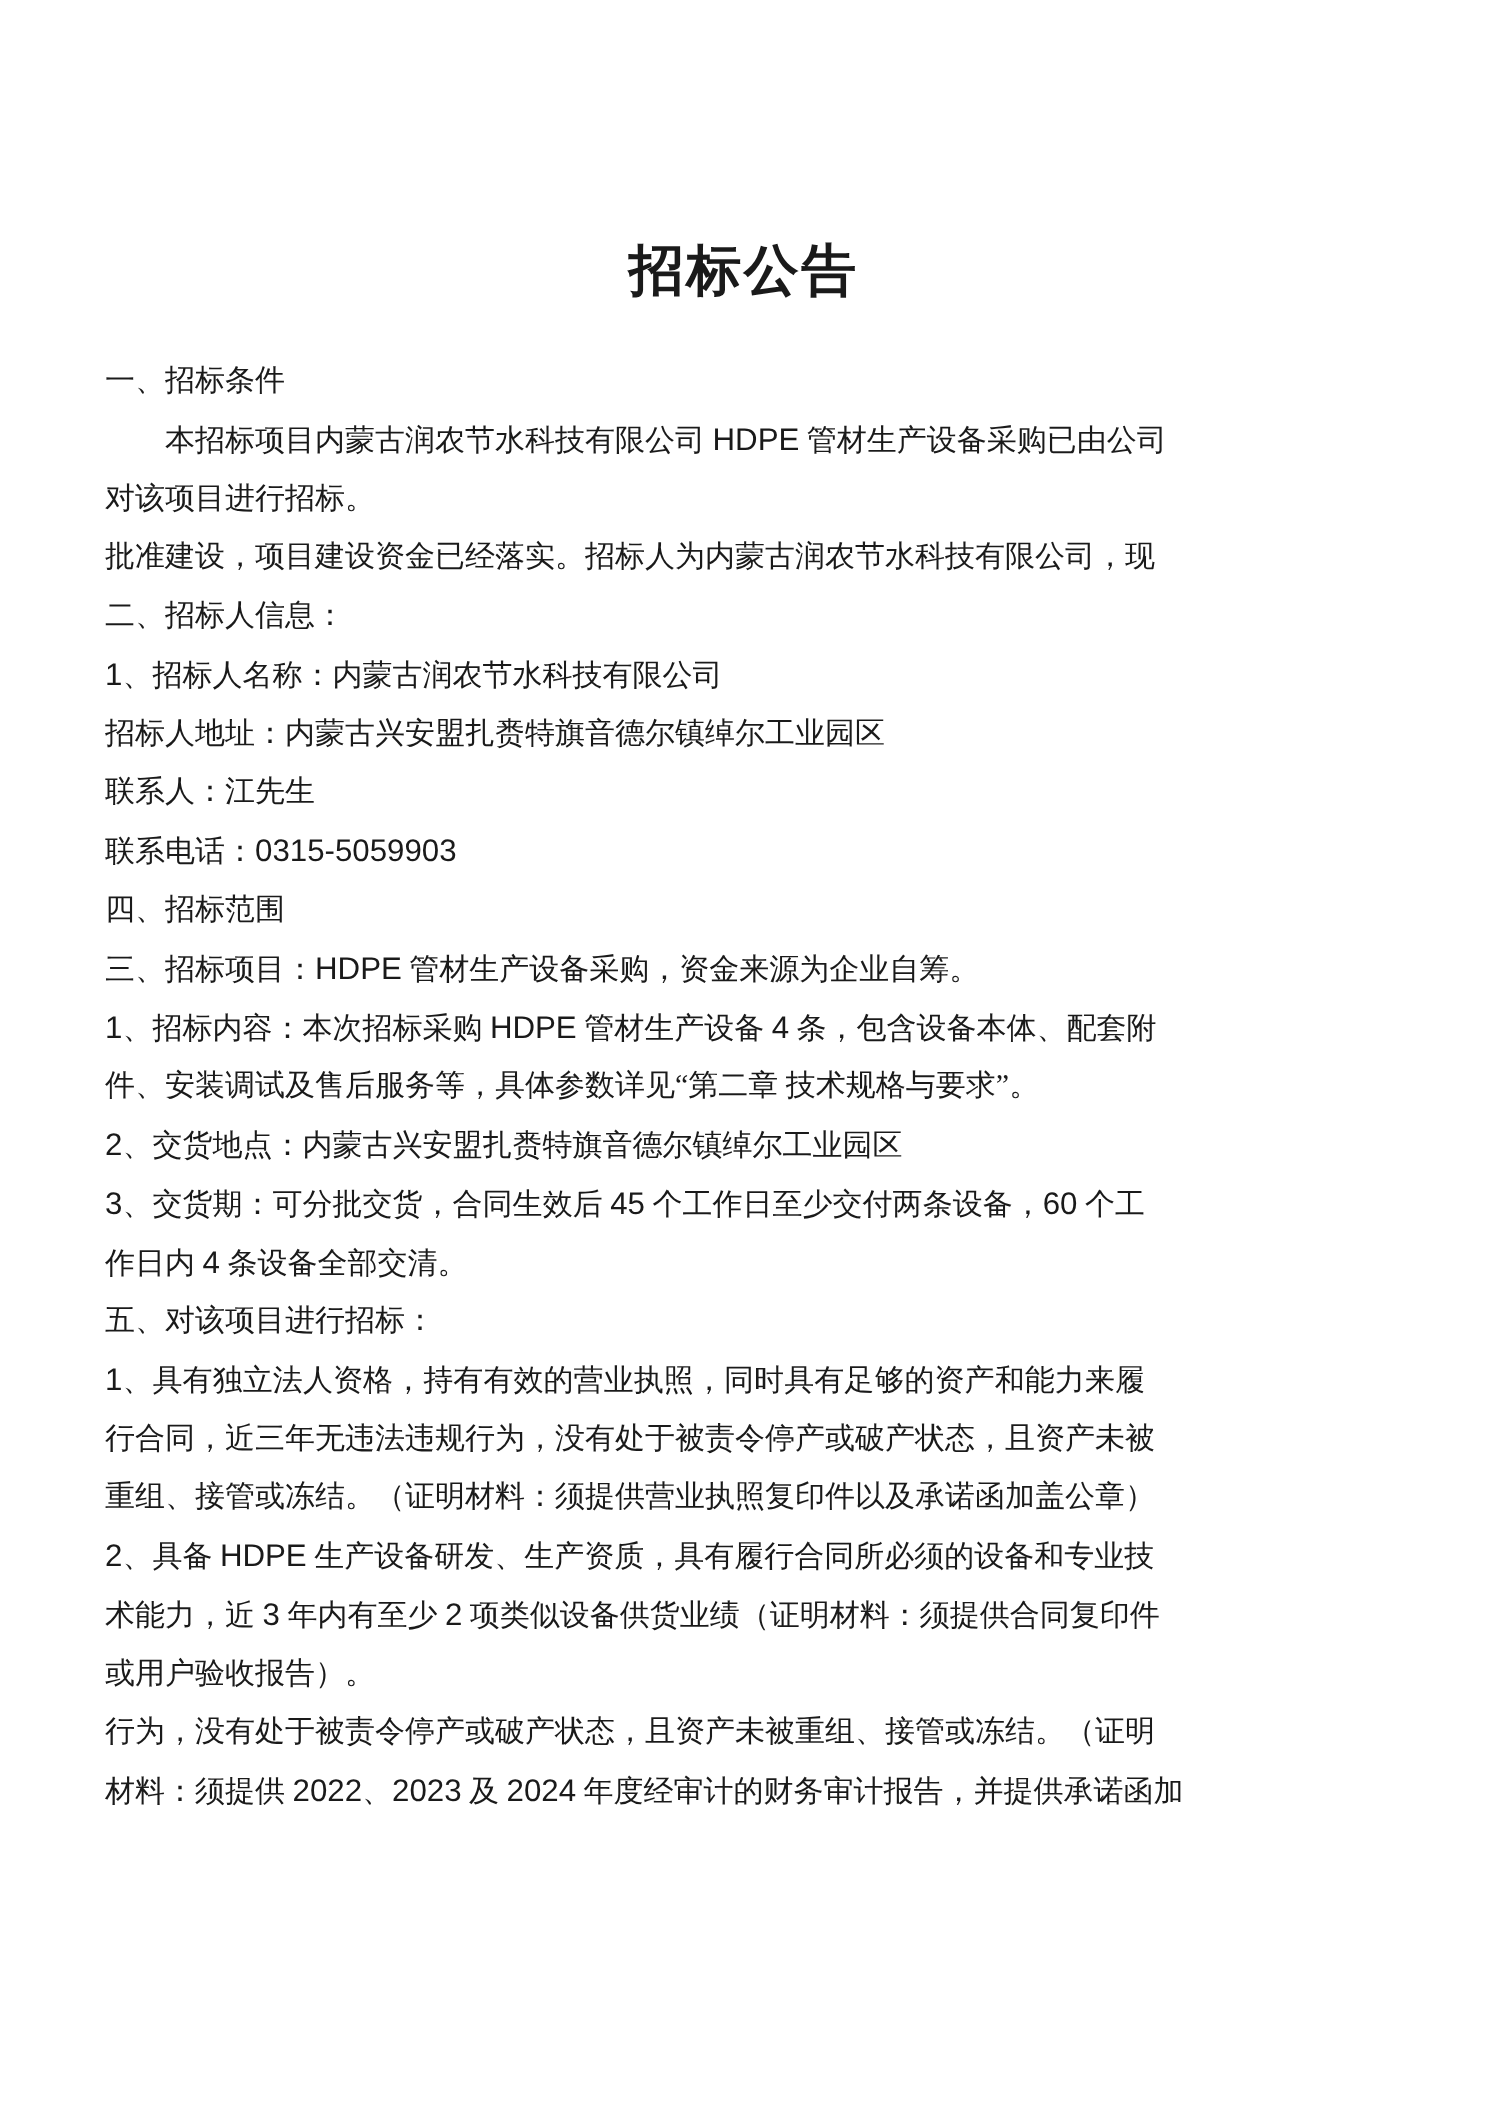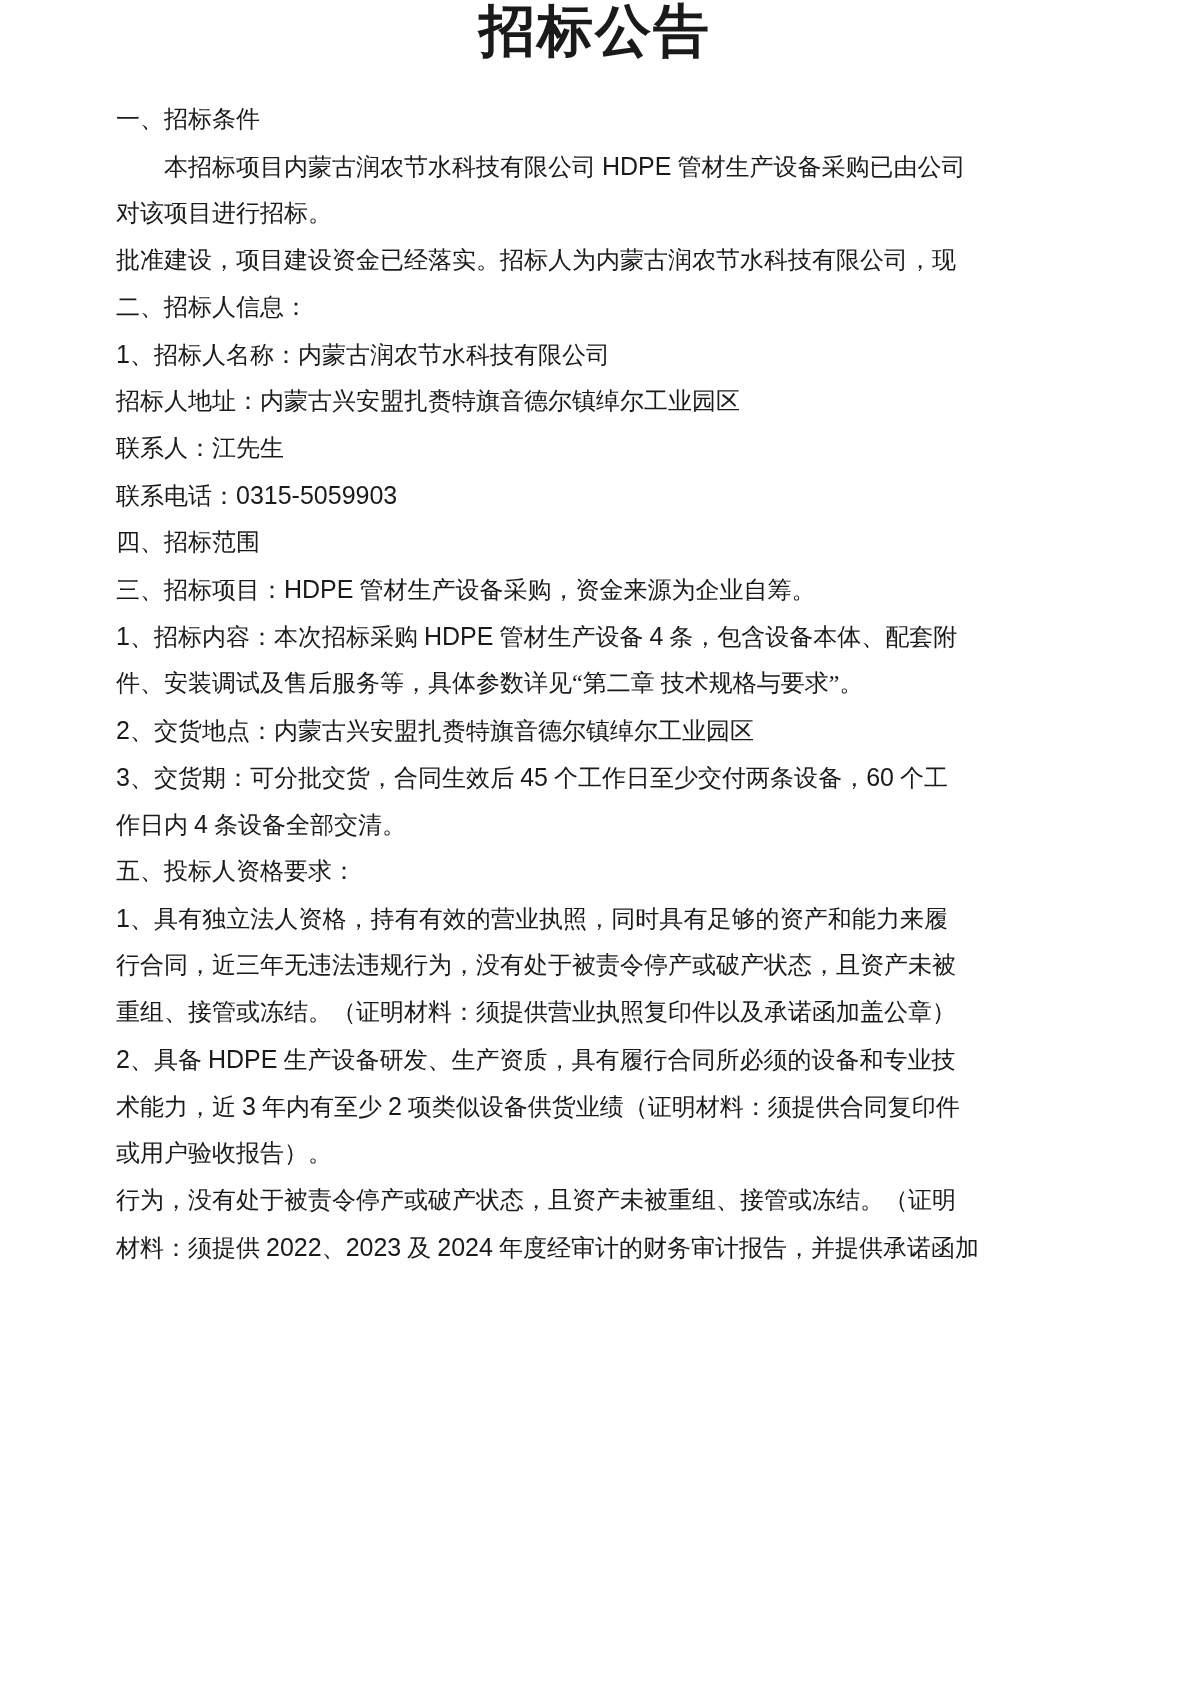--- a/index.html
+++ b/index.html
@@ -15,30 +15,31 @@
     position: relative;
     width: 1190px;
     height: 1683px;
     background: var(--page-color);
     overflow: hidden;
     color: var(--text-color);
     font-family: "Liberation Serif", "DejaVu Serif", serif;
   }
   .doc-title {
     margin: 0;
+    padding-top: 186px;
     width: 1190px;
     text-align: center;
-    font-size: 56px;
+    font-size: 44px;
     line-height: 62px;
     font-weight: bold;
     letter-spacing: 2px;
   }
   .doc-body {
     margin-top: 34px;
-    margin-left: 116px;
+    margin-left: 84px;
     width: 832px;
     font-size: 24px;
     line-height: 47px;
   }
   .line {
     height: 47px;
     white-space: nowrap;
   }
   .line.fill {
     text-align: justify;
@@ -67,21 +68,21 @@
       <div class="line">招标人地址：内蒙古兴安盟扎赉特旗音德尔镇绰尔工业园区</div>
       <div class="line">联系人：江先生</div>
       <div class="line">联系电话：<span class="latin">0315-5059903</span></div>
       <div class="line">四、招标范围</div>
       <div class="line">三、招标项目：<span class="latin">HDPE</span> 管材生产设备采购，资金来源为企业自筹。</div>
       <div class="line fill"><span class="latin">1</span>、招标内容：本次招标采购 <span class="latin">HDPE</span> 管材生产设备 <span class="latin">4</span> 条，包含设备本体、配套附</div>
       <div class="line">件、安装调试及售后服务等，具体参数详见“第二章 技术规格与要求”。</div>
       <div class="line"><span class="latin">2</span>、交货地点：内蒙古兴安盟扎赉特旗音德尔镇绰尔工业园区</div>
       <div class="line fill"><span class="latin">3</span>、交货期：可分批交货，合同生效后 <span class="latin">45</span> 个工作日至少交付两条设备，<span class="latin">60</span> 个工</div>
       <div class="line">作日内 <span class="latin">4</span> 条设备全部交清。</div>
-      <div class="line">五、投标人资格要求：</div>
+      <div class="line">五、对该项目进行招标：</div>
       <div class="line fill"><span class="latin">1</span>、具有独立法人资格，持有有效的营业执照，同时具有足够的资产和能力来履</div>
       <div class="line fill">行合同，近三年无违法违规行为，没有处于被责令停产或破产状态，且资产未被</div>
       <div class="line">重组、接管或冻结。（证明材料：须提供营业执照复印件以及承诺函加盖公章）</div>
       <div class="line fill"><span class="latin">2</span>、具备 <span class="latin">HDPE</span> 生产设备研发、生产资质，具有履行合同所必须的设备和专业技</div>
       <div class="line fill">术能力，近 <span class="latin">3</span> 年内有至少 <span class="latin">2</span> 项类似设备供货业绩（证明材料：须提供合同复印件</div>
       <div class="line">或用户验收报告）。</div>
       <div class="line fill">行为，没有处于被责令停产或破产状态，且资产未被重组、接管或冻结。（证明</div>
       <div class="line fill">材料：须提供 <span class="latin">2022</span>、<span class="latin">2023</span> 及 <span class="latin">2024</span> 年度经审计的财务审计报告，并提供承诺函加</div>
     </div>
 </div>

